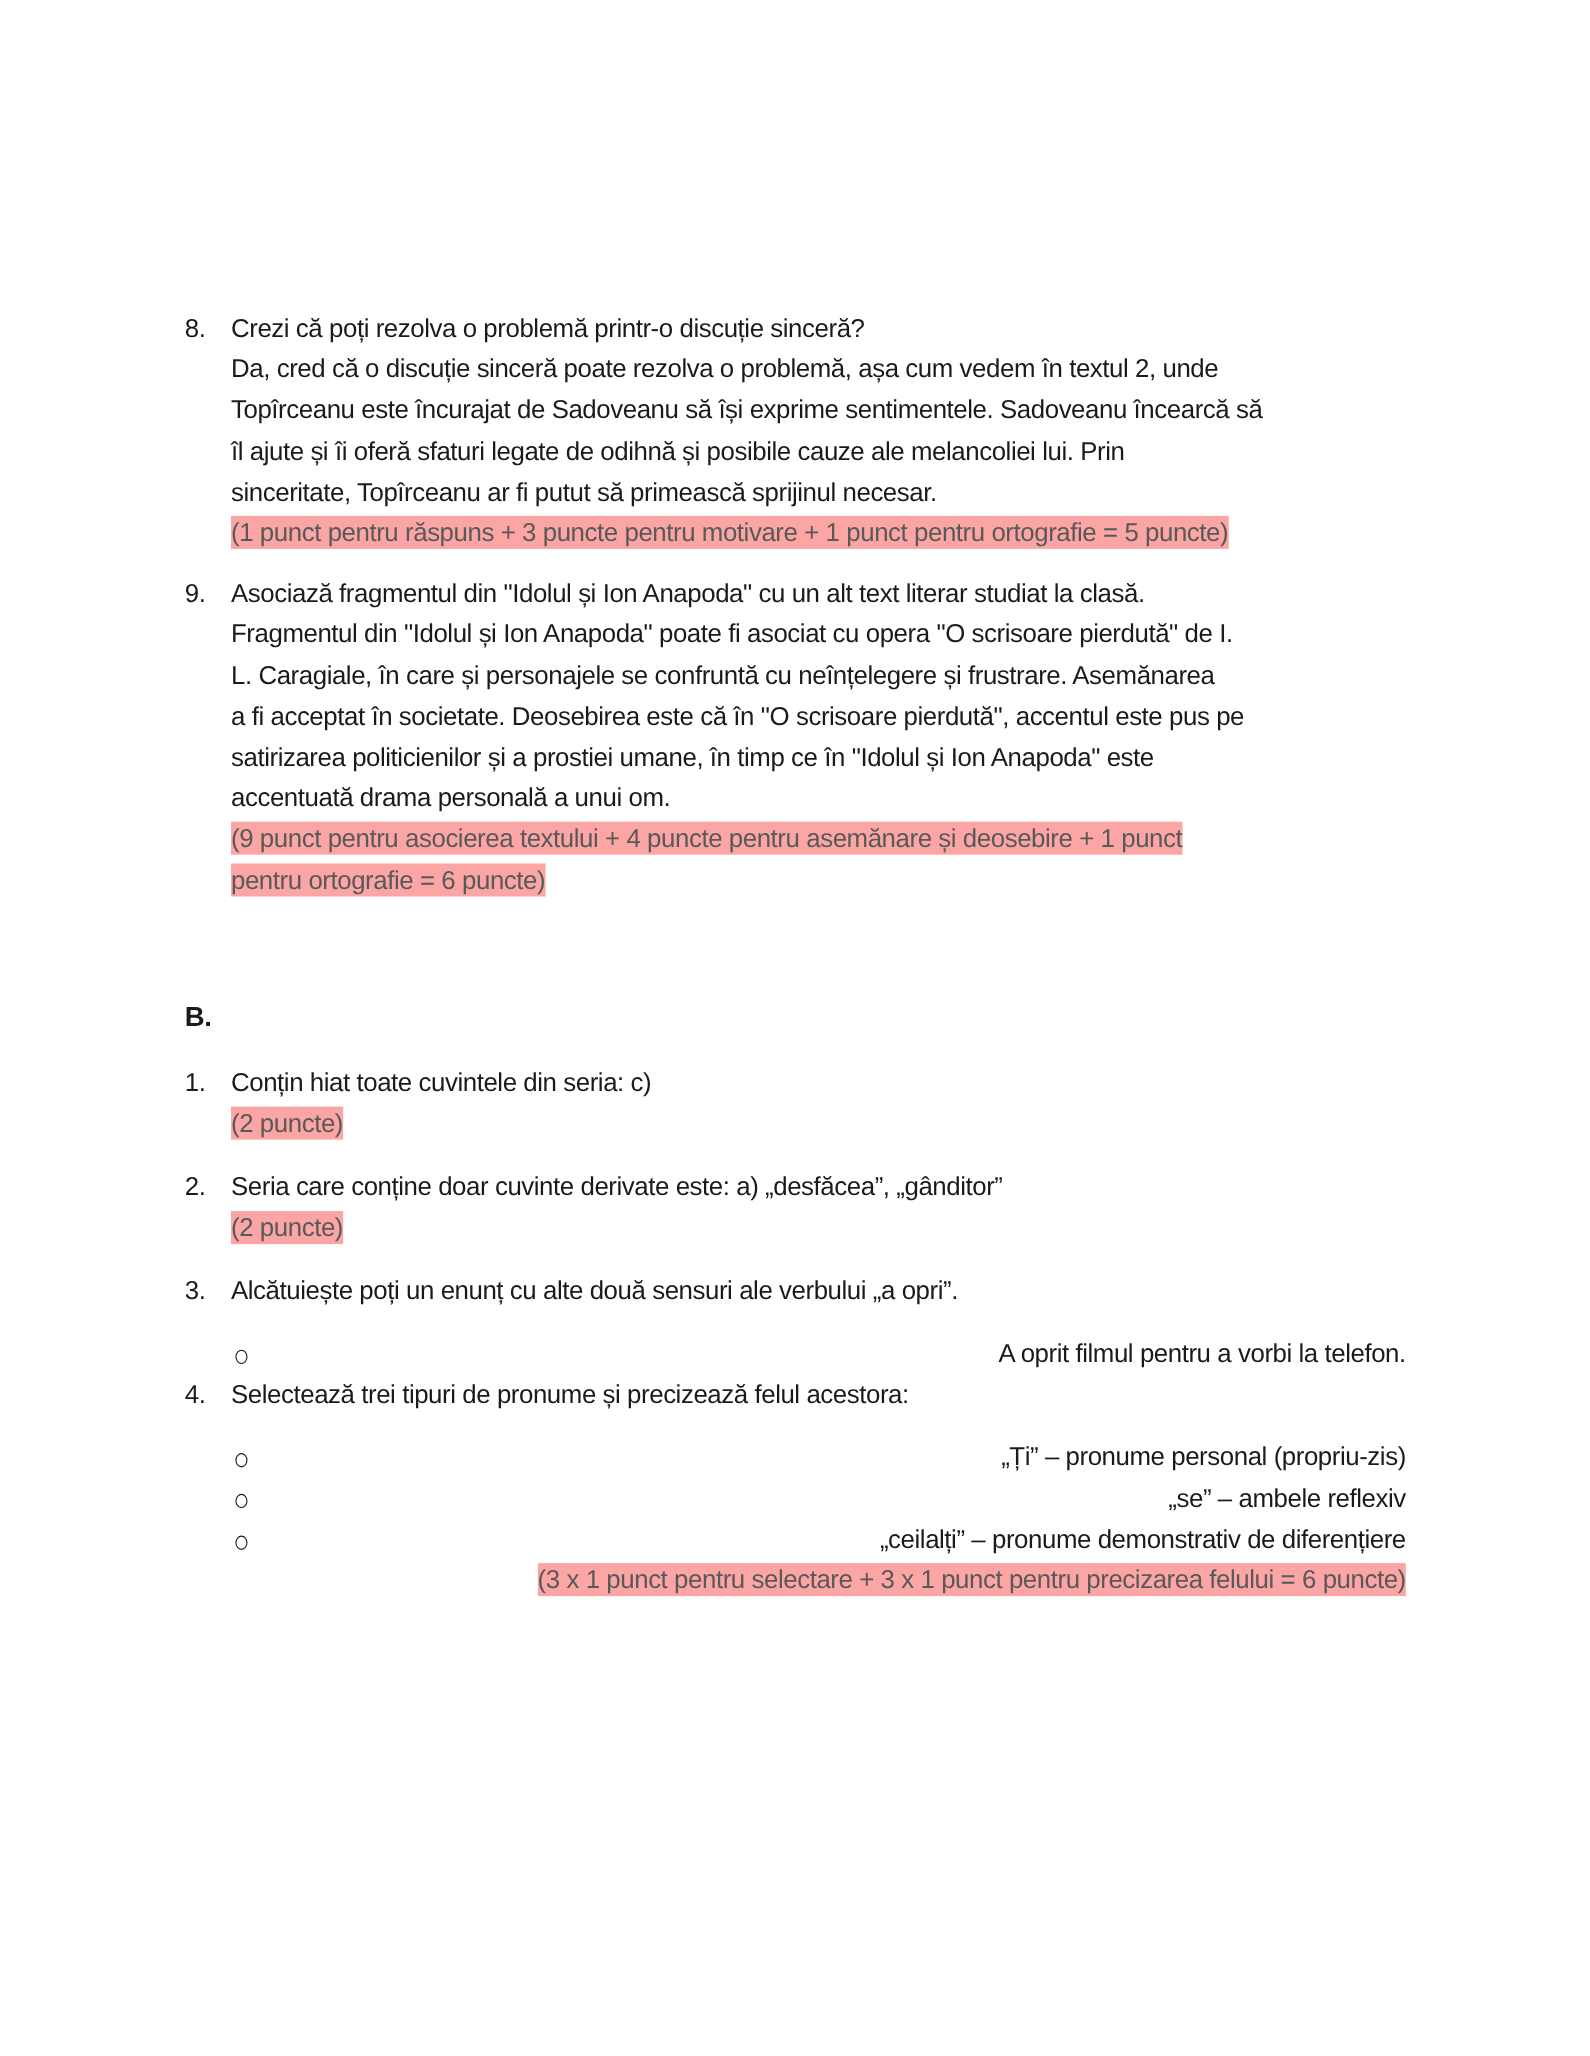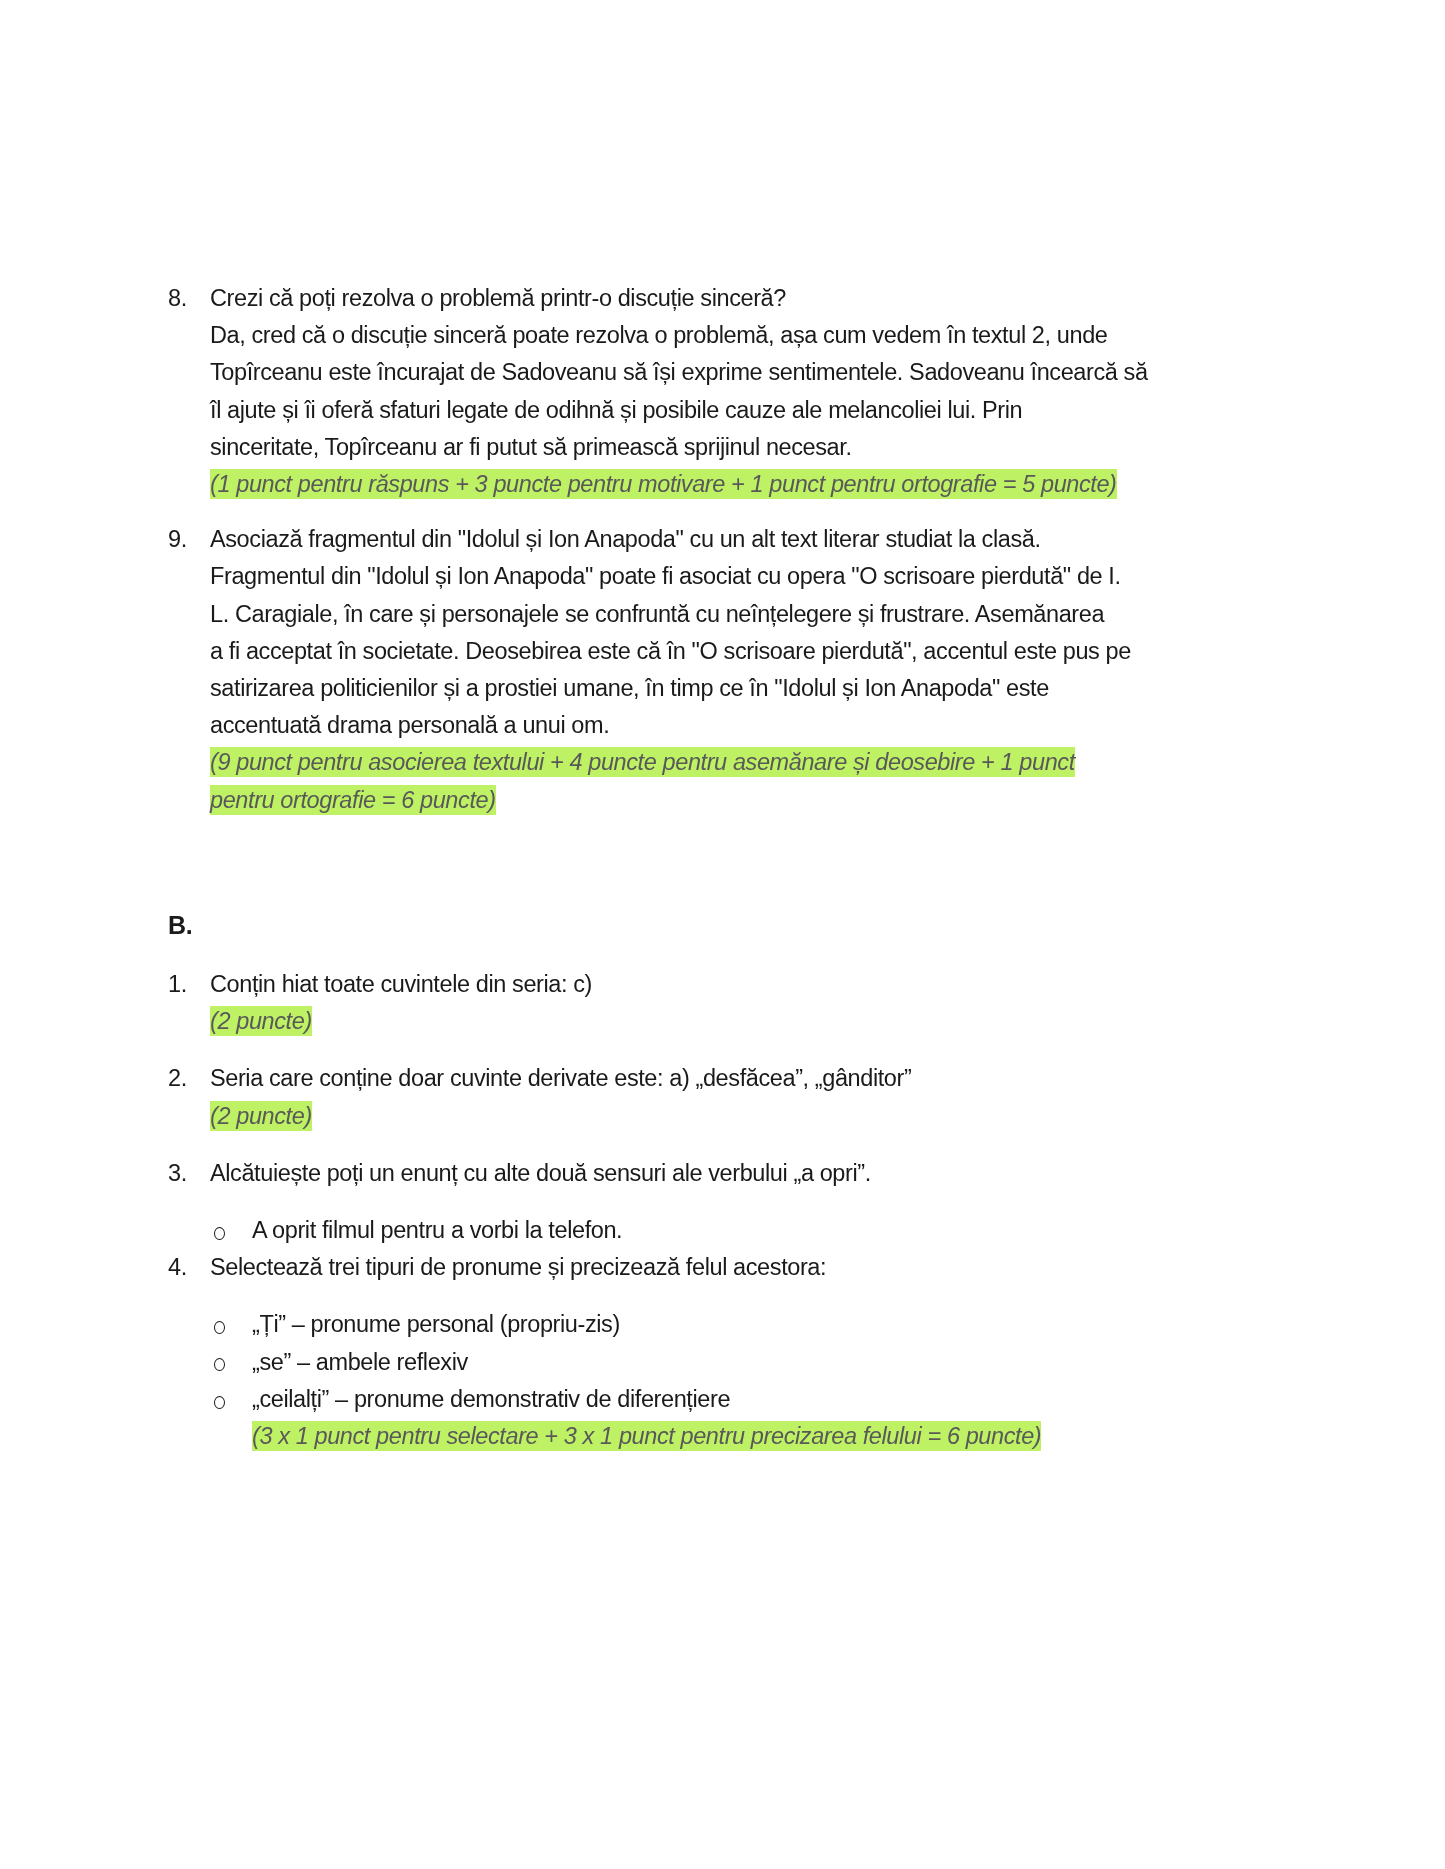--- a/index.html
+++ b/index.html
@@ -37,43 +37,43 @@
       padding-left: 42px;
     }
     .num {
       position: absolute;
       left: 0;
       top: 0;
     }
     .line { display: block; white-space: nowrap; }
     .score {
       color: #595959;
-      background: #bef264;
+      background: #fca5a5;
       display: inline;
       box-decoration-break: clone;
       -webkit-box-decoration-break: clone;
       padding: 2px 0;
-      font-style: italic;
     }
     .score-block { display: block; white-space: nowrap; }
     .gap-sm { height: 18px; }
     .gap-md { height: 20px; }
     .section-title {
       font-weight: bold;
       font-size: 25px;
       margin-top: 88px;
       margin-bottom: 22px;
     }
     .sublist {
       margin-top: 20px;
       padding-left: 42px;
     }
     .subitem {
       position: relative;
       padding-left: 42px;
+      text-align: right;
     }
     .bullet {
       position: absolute;
       left: 4px;
       top: 0;
       font-size: 18px;
     }
     .bullet::before {
       content: "";
       display: inline-block;

